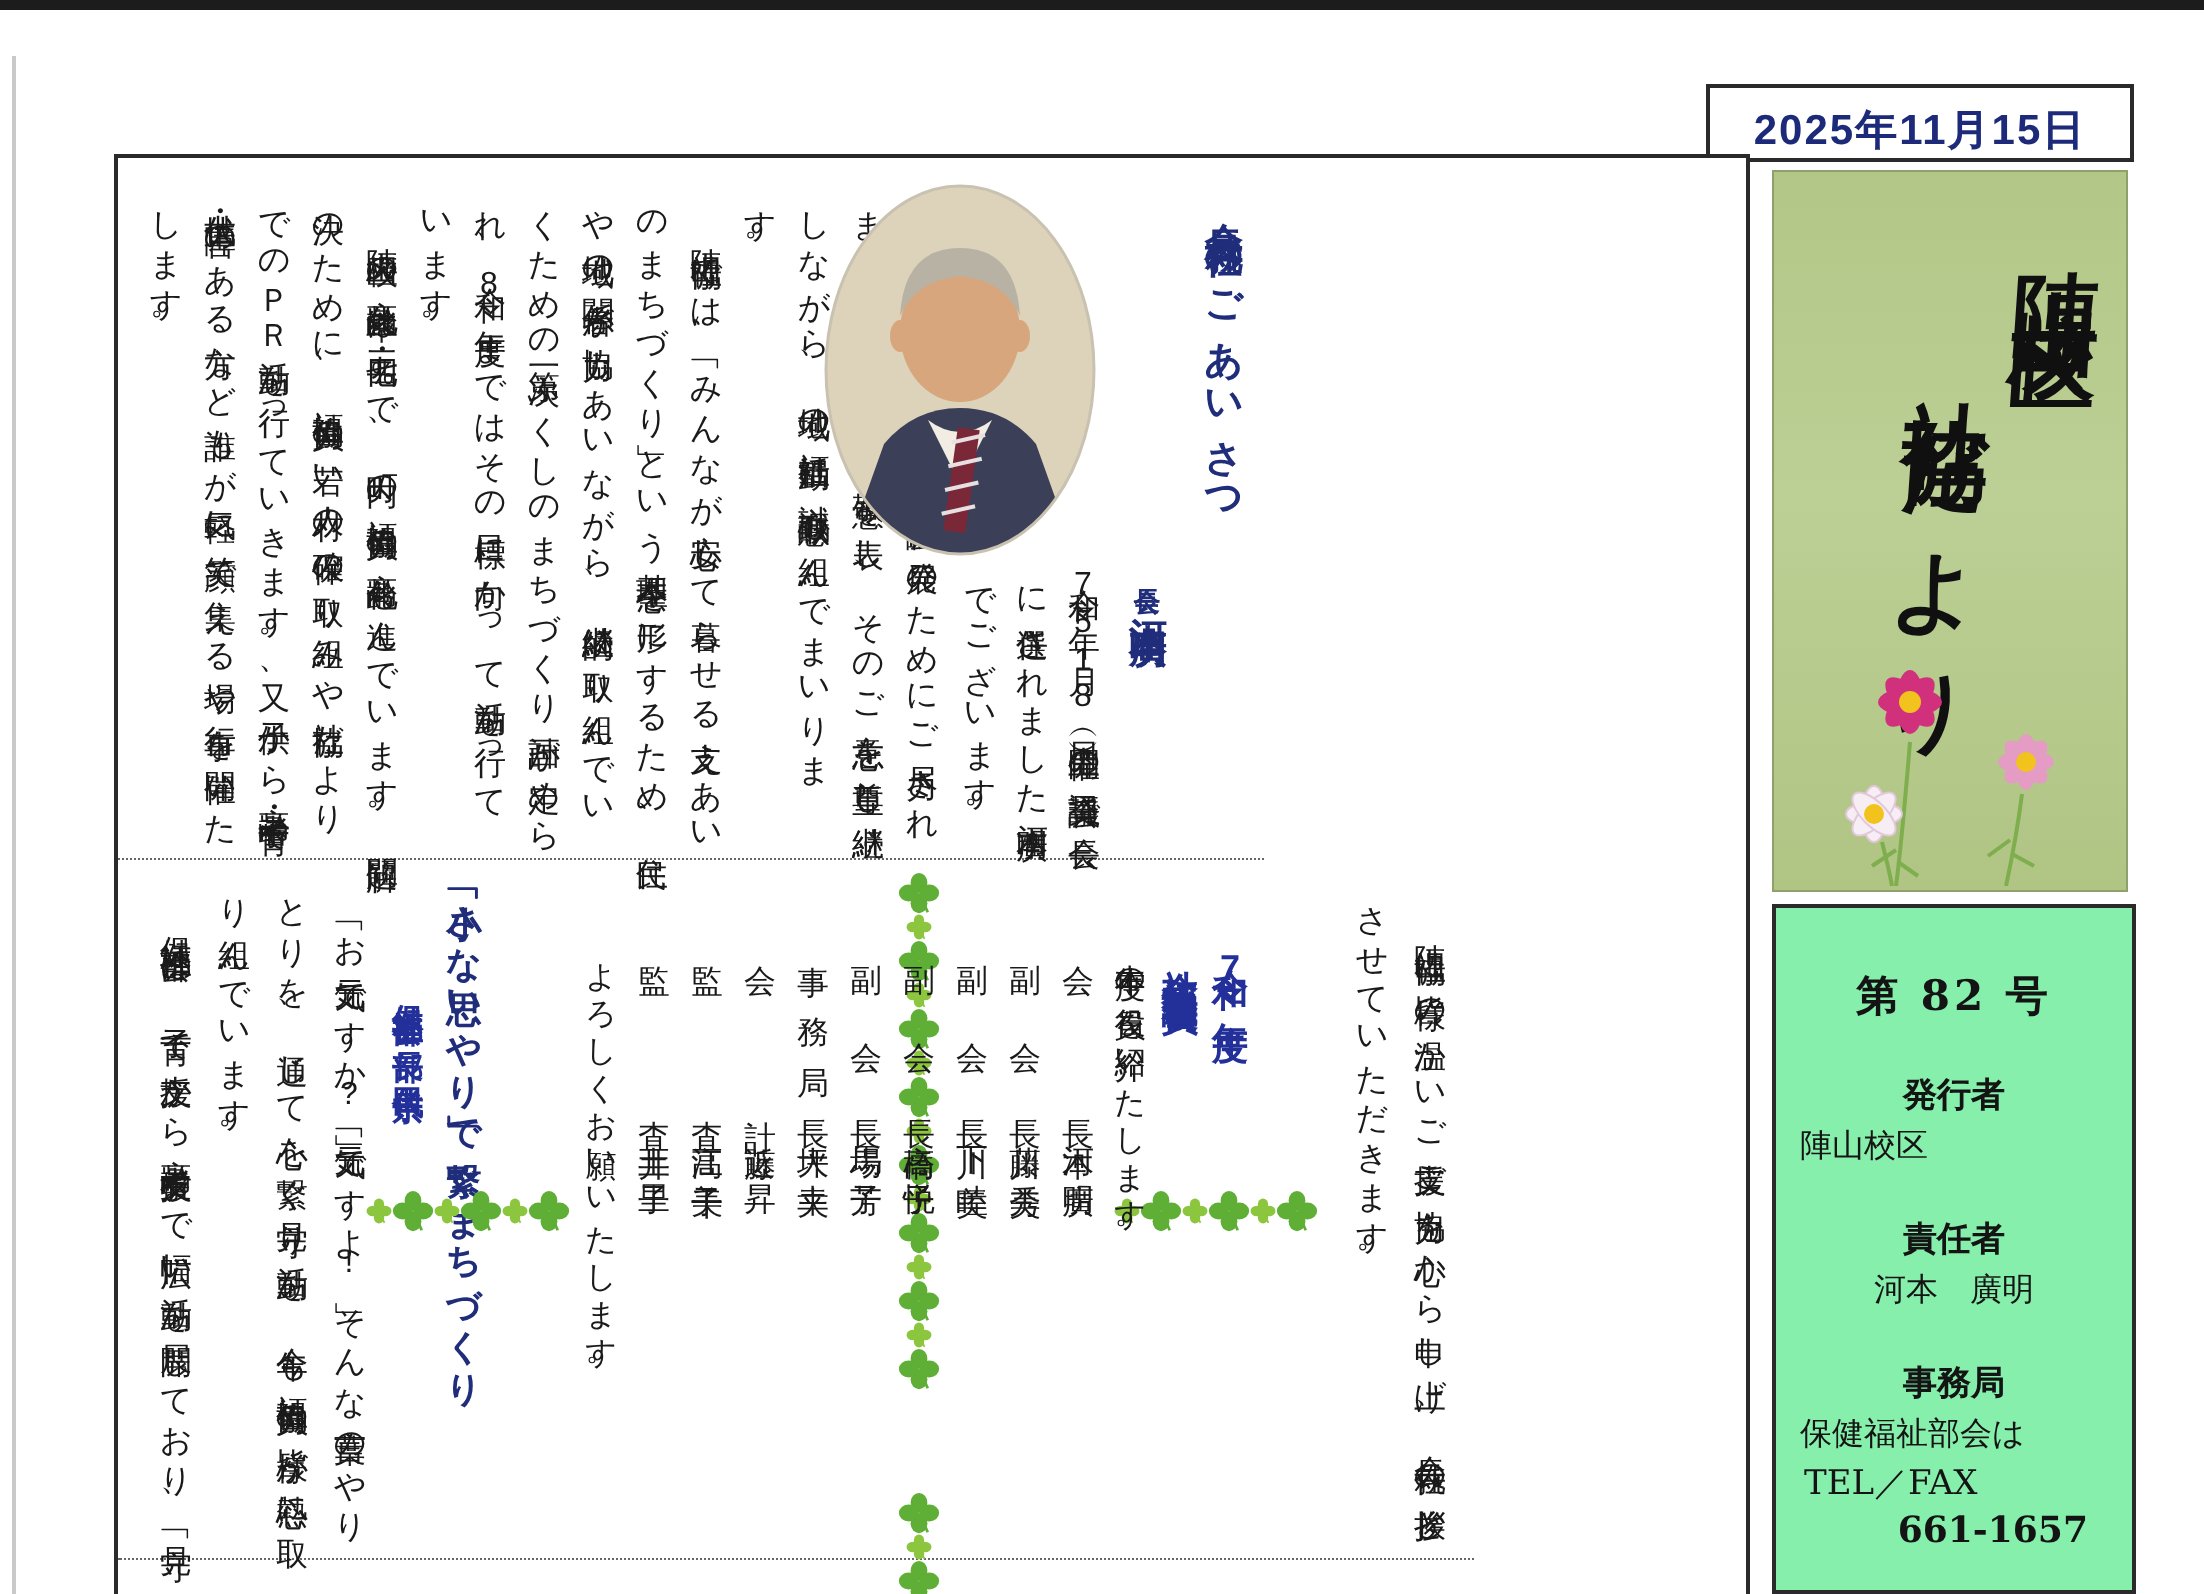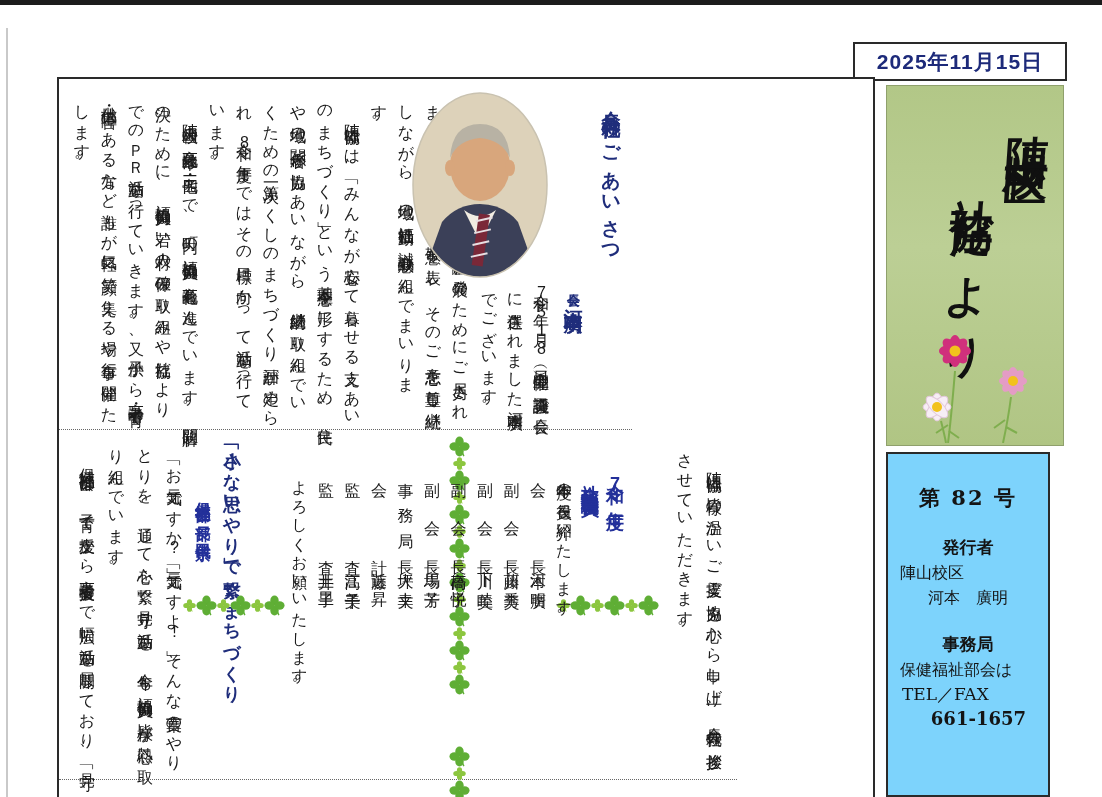--- a/index.html
+++ b/index.html
@@ -3,33 +3,33 @@
 <meta charset="utf-8">
 <style>
   html,body{margin:0;padding:0;background:#f2f2f2;}
   .page{position:relative;width:1102px;height:797px;background:#ffffff;overflow:hidden;
         font-family:"Liberation Sans",sans-serif;color:#1a1a1a;}
   .scan-top{position:absolute;top:0;left:0;width:1102px;height:5px;background:#1c1c1c;}
   .scan-left{position:absolute;top:28px;left:6px;width:2px;height:769px;background:#c9c9c9;}
 
   
   .date-box{position:absolute;left:853px;top:42px;width:210px;height:35px;border:2px solid #2a2a2a;
-            background:#fff;display:flex;align-items:center;justify-content:center;
+            background:#fff;display:flex;align-items:flex-end;justify-content:center;
             font-size:21px;font-weight:bold;color:#1d2a7a;letter-spacing:1px;}
   .banner{position:absolute;left:886px;top:85px;width:178px;height:361px;
           background:linear-gradient(180deg,#b2c787 0%,#bccf95 45%,#b0c584 100%);
           border:1px solid #8fa06c;box-sizing:border-box;}
   .banner-inner{position:absolute;inset:0;writing-mode:vertical-rl;text-orientation:upright;
           padding:14px 18px 0 0;transform:skewX(-4deg);}
   .calli{font-family:"DejaVu Serif","Liberation Serif",serif;font-weight:bold;color:#101010;
          font-size:44px;letter-spacing:10px;line-height:1.15;}
   .calli-2{padding-top:64px;}
   .banner-flowers{position:absolute;left:6px;bottom:2px;}
-  .issue-box{position:absolute;left:886px;top:452px;width:164px;height:345px;border:2px solid #2a2a2a;
-             background:#7dd3fc;box-sizing:border-box;font-family:"DejaVu Serif","Liberation Serif",serif;
+  .issue-box{position:absolute;left:886px;top:452px;width:182px;height:345px;border:2px solid #2a2a2a;
+             background:#86efac;box-sizing:border-box;font-family:"DejaVu Serif","Liberation Serif",serif;
              text-align:center;color:#141414;}
   .issue-no{margin-top:30px;font-size:21px;font-weight:bold;letter-spacing:2px;}
   .issue-label{margin-top:24px;font-size:17px;font-weight:bold;}
   .issue-line{font-size:16px;margin-top:4px;}
   .issue-line.left{text-align:left;padding-left:12px;}
   .issue-tel{font-size:17px;font-weight:normal;text-align:left;padding-left:14px;margin-top:2px;}
   .issue-telno{font-size:18px;font-weight:bold;text-align:right;padding-right:22px;margin-top:2px;}
 
   
   .main-box{position:absolute;left:57px;top:77px;width:818px;height:720px;box-sizing:border-box;
@@ -124,20 +124,21 @@
         </g>
         <circle cx="44" cy="82" r="5" fill="#f2c21d"></circle>
       </g>
     </svg>
   </div>
 
   <div class="issue-box">
     <div class="issue-no">第 82 号</div>
     <div class="issue-label">発行者</div>
     <div class="issue-line left">陣山校区</div>
+    <div class="issue-label">責任者</div>
     <div class="issue-line">河本　廣明</div>
     <div class="issue-label">事務局</div>
     <div class="issue-line left">保健福祉部会は</div>
     <div class="issue-tel">TEL／FAX</div>
     <div class="issue-telno">661-1657</div>
   </div>
 
   <div class="main-box">
 
     <div class="greeting v">

